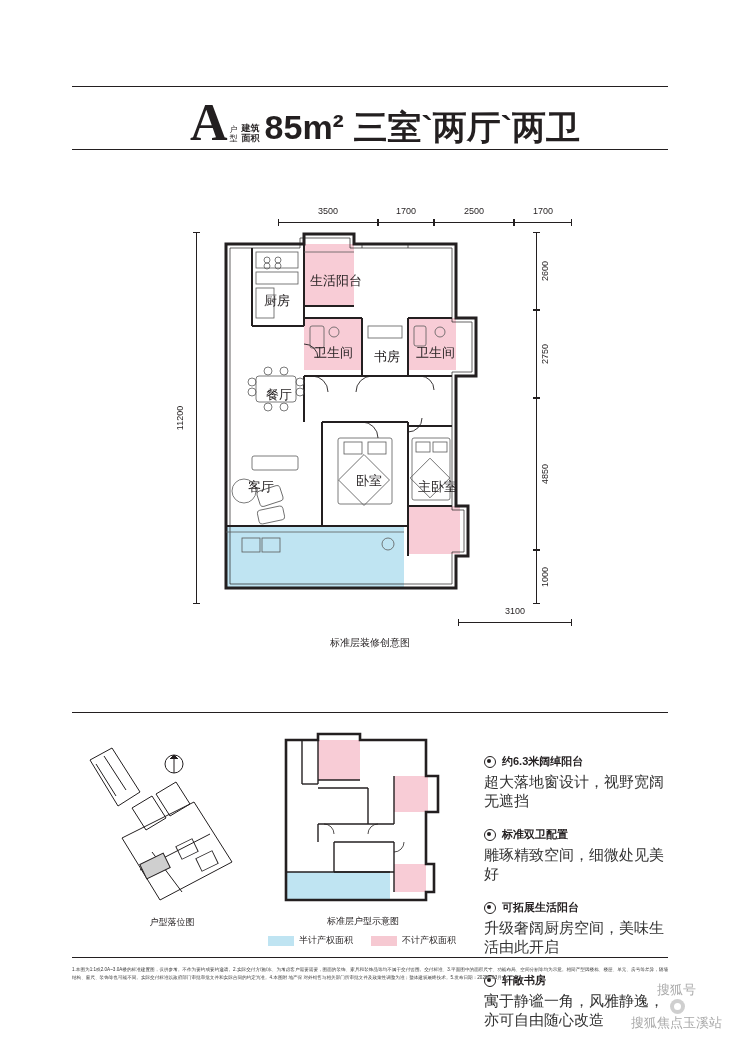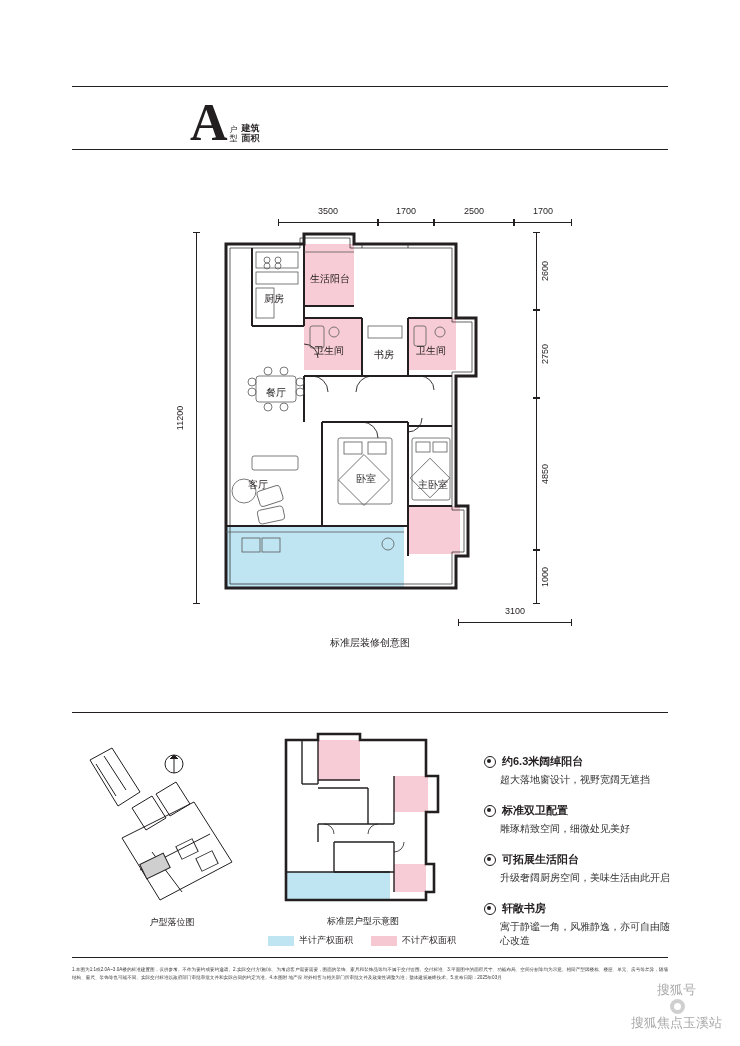--- a/index.html
+++ b/index.html
@@ -84,21 +84,21 @@
   .mini-caption{position:absolute;left:196px;top:203px;width:190px;text-align:center;font-size:9px;}
 
   .features{position:absolute;left:412px;top:42px;width:190px;}
   .feat{margin-bottom:16px;}
   .feat-head{display:flex;align-items:center;font-size:11px;font-weight:bold;}
   .bullet{
     width:10px;height:10px;border:1.6px solid #231f20;border-radius:50%;
     margin-right:6px;position:relative;flex:none;}
   .bullet::after{content:"";position:absolute;left:2px;top:2px;width:4px;height:4px;
     background:#231f20;border-radius:50%;}
-  .feat-sub{font-size:10px;margin-top:4px;margin-left:16px;color:#333;}
+  .feat-sub{font-size:15px;margin-top:4px;color:#333;}
 
   .legend{position:absolute;left:196px;top:222px;width:230px;display:flex;gap:18px;font-size:9px;}
   .legend .item{display:flex;align-items:center;}
   .sw{width:26px;height:10px;margin-right:5px;display:inline-block;}
   .sw.blue{background:#bfe4f2;}
   .sw.pink{background:#f6c9d2;}
 
   
   .disc-rule{position:absolute;left:72px;top:957px;width:596px;height:1px;background:#231f20;}
   .disclaimer{
@@ -110,39 +110,40 @@
     position:absolute;right:18px;bottom:14px;
     display:flex;align-items:center;font-size:13px;color:#9a9a9a;opacity:.85;flex-direction:column;}
   .wm-logo{
     width:15px;height:15px;border-radius:50%;background:#c7c7c7;margin:0 4px 0 6px;
     position:relative;flex:none;}
   .wm-logo::after{content:"";position:absolute;left:4px;top:4px;width:7px;height:7px;
     background:#fff;border-radius:50%;}
 
   
   .fp-svg{position:absolute;left:0;top:0;}
-  .rm{position:absolute;font-size:10px;color:#231f20;white-space:nowrap;}
+  .rm{position:absolute;font-size:13px;color:#231f20;white-space:nowrap;}
 </style>
 </head>
 <body>
 
 <div class="page">
 
   <div class="header">
     <div class="rule"></div>
     <div class="title-row">
       <div class="letter">A</div>
       <div class="huxing">
         <span>户</span>
         <span>型</span>
       </div>
       <div class="jzmj">
         <span>建筑</span>
         <span>面积</span>
       </div>
+      <div class="title-main">85m² 三室`两厅`两卫</div>
     </div>
     <div class="rule"></div>
   </div>
 
   <div class="plan-wrap">
 
     <div class="dim-h-top">
       <div class="dim-seg" style="left:0;width:100px;">
         <span class="lbl">3500</span>
         <span class="bar"></span>

